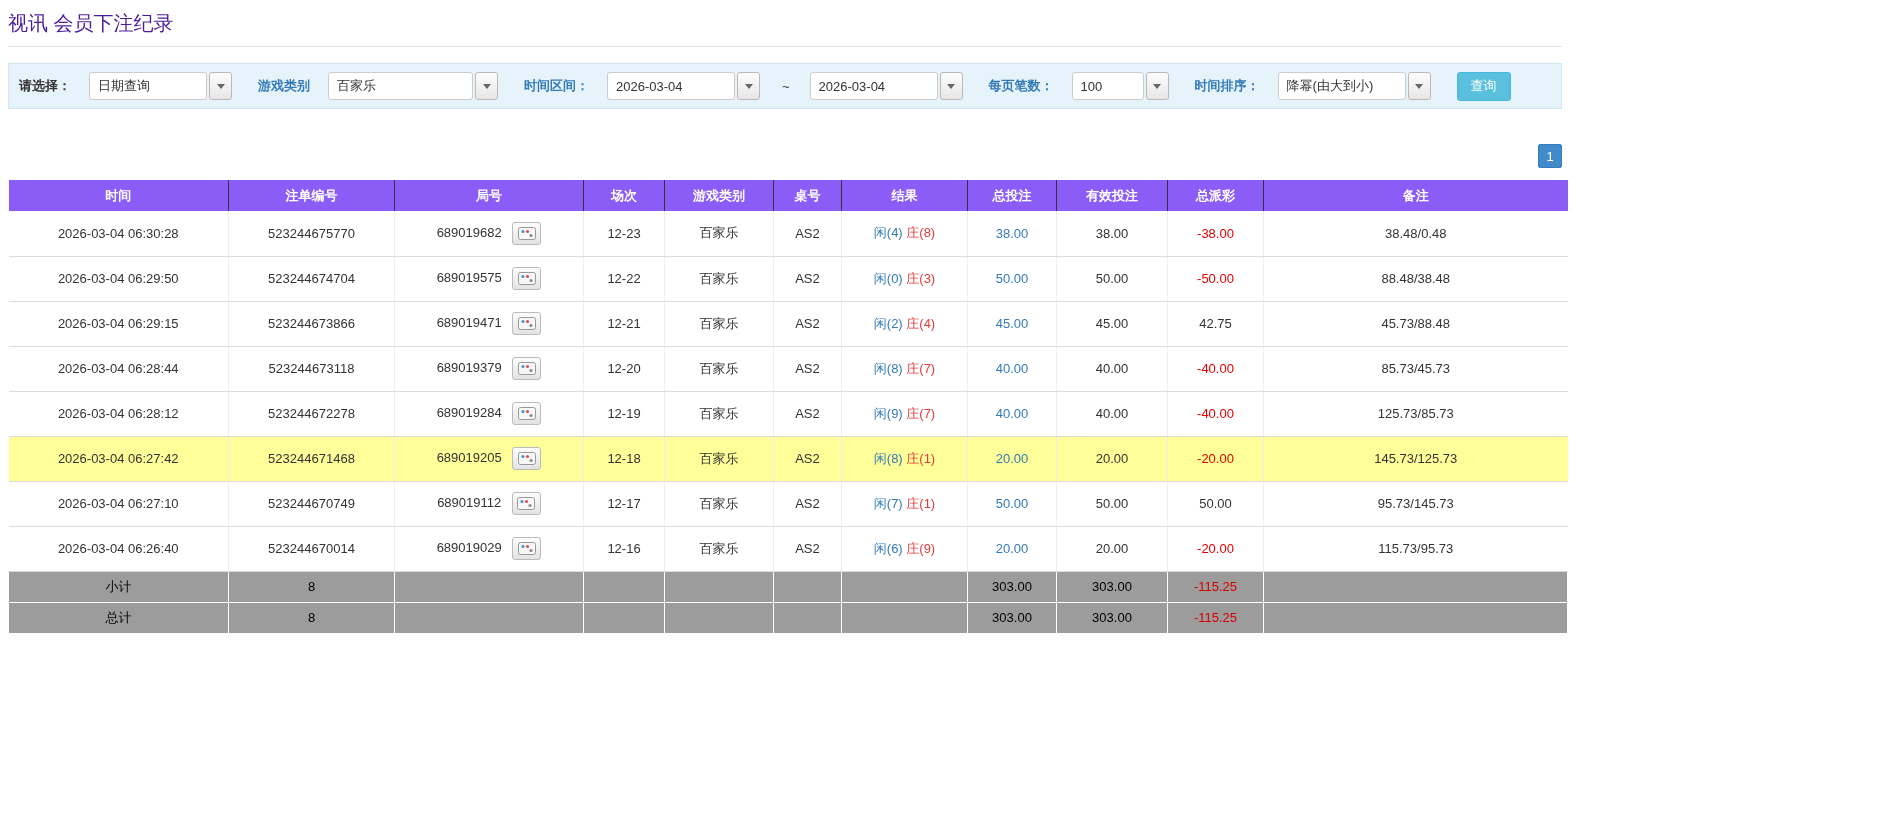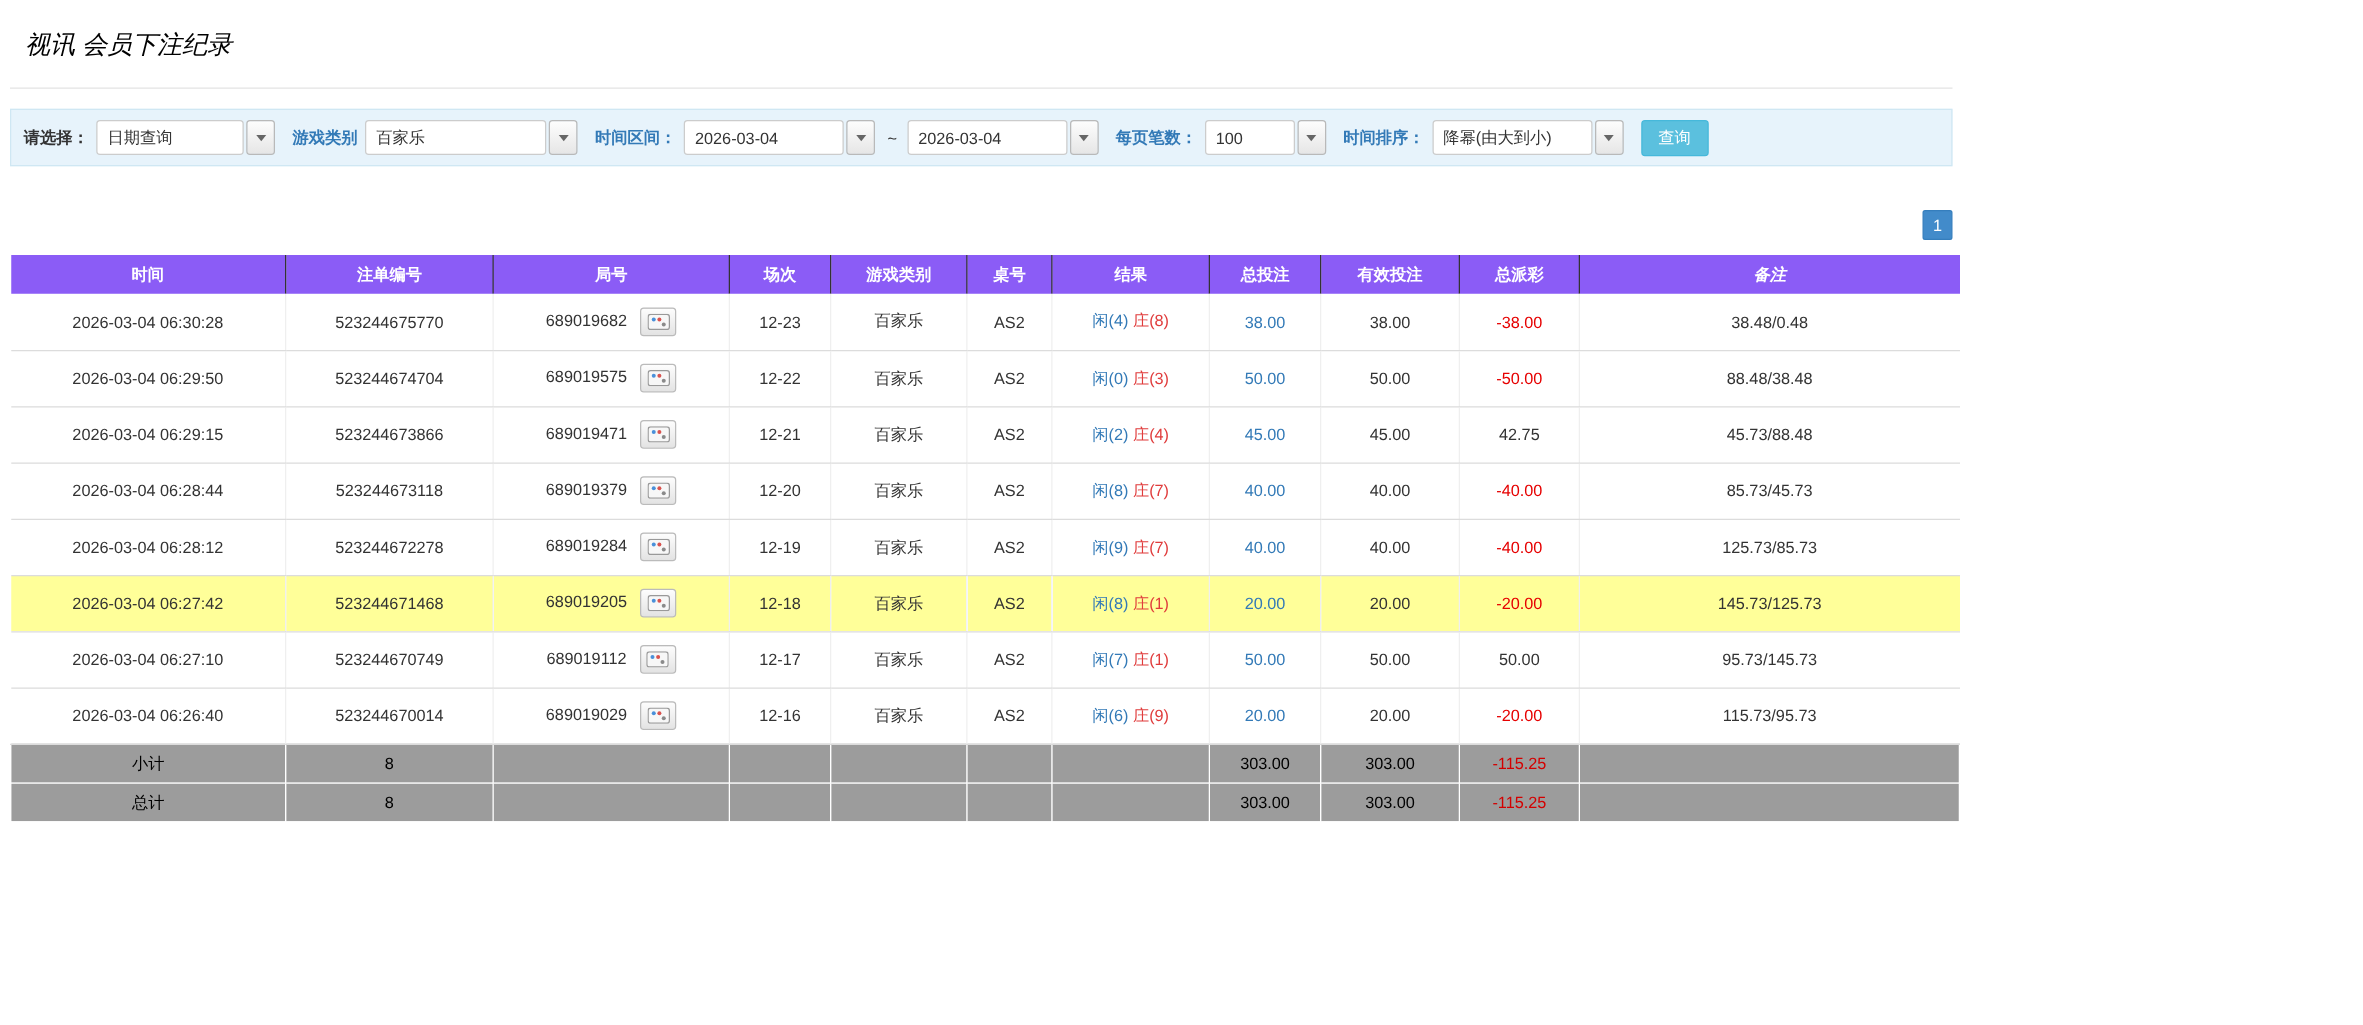--- a/index.html
+++ b/index.html
@@ -7,31 +7,31 @@
   body {
     font-family: "Liberation Sans", "DejaVu Sans", sans-serif;
     color: #333;
     width: 1890px;
     min-height: 820px;
   }
   .page { width: 1562px; padding-left: 8px; }
 
   
   .title-wrap { padding: 10px 0 9px 0; border-bottom: 1px solid #e4e4e4; }
-  .page-title { font-size: 20px; font-weight: 500; color: #000000; margin: 12px; font-style: italic; }
+  .page-title { font-size: 20px; font-weight: 500; color: #4c1d95; margin: 0; }
 
   
   .filter-bar {
     margin-top: 16px;
     background: #e7f3fb;
     border: 1px solid #cfe7f3;
     padding: 8px 10px;
     display: flex;
     align-items: center;
-    gap: 6px;
+    gap: 18px;
     height: 46px;
   }
   .flabel { font-size: 13px; font-weight: bold; color: #337ab7; white-space: nowrap; }
   .flabel.dark { color: #333; }
   .combo { display: inline-flex; align-items: center; gap: 2px; margin-right: 8px; }
   .combo input {
     height: 28px; border: 1px solid #ccc; border-radius: 3px;
     padding: 0 8px; font-size: 13px; color: #333; background: #fff;
     font-family: "Liberation Sans", "DejaVu Sans", sans-serif;
   }
@@ -72,21 +72,21 @@
     background: #428bca; border: 1px solid #357ebd; border-radius: 2px;
     color: #fff; font-size: 13px; cursor: pointer;
   }
 
   
   table { width: 1560px; border-collapse: collapse; table-layout: fixed; font-size: 13px; text-align: center; }
   thead th {
     background: #8b5cf6; color: #fff; height: 31px;
     font-weight: bold; font-size: 13px; border-right: 1px solid #333;
   }
-  thead th:last-child { border-right: none; font-style: italic; }
+  thead th:last-child { border-right: none; }
   tbody td {
     height: 45px; color: #333;
     border-bottom: 1px solid #dcdcdc; border-right: 1px solid #efefef;
     overflow: hidden; white-space: nowrap;
   }
   tbody td:last-child { border-right: none; text-align: center; }
   tr.highlight td { background: #ffff99; }
   .blue { color: #337ab7; }
   .player { color: #337ab7; }
   .banker { color: #e03c3c; }

